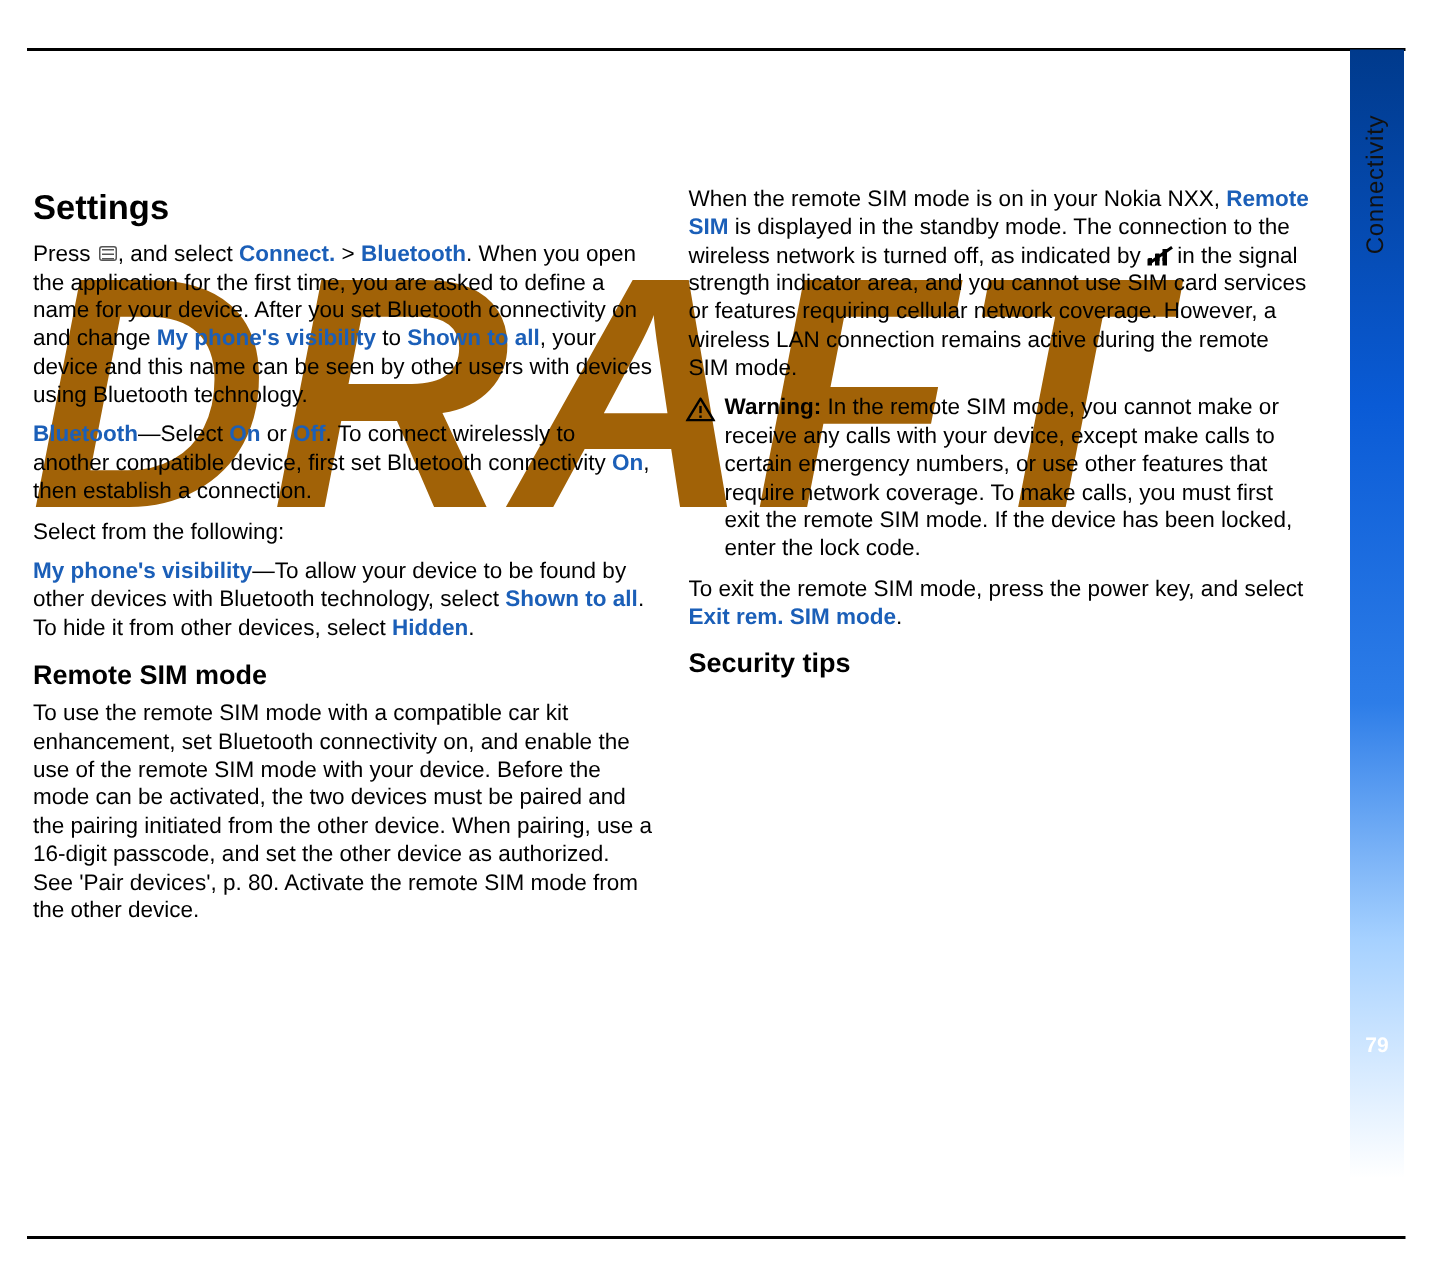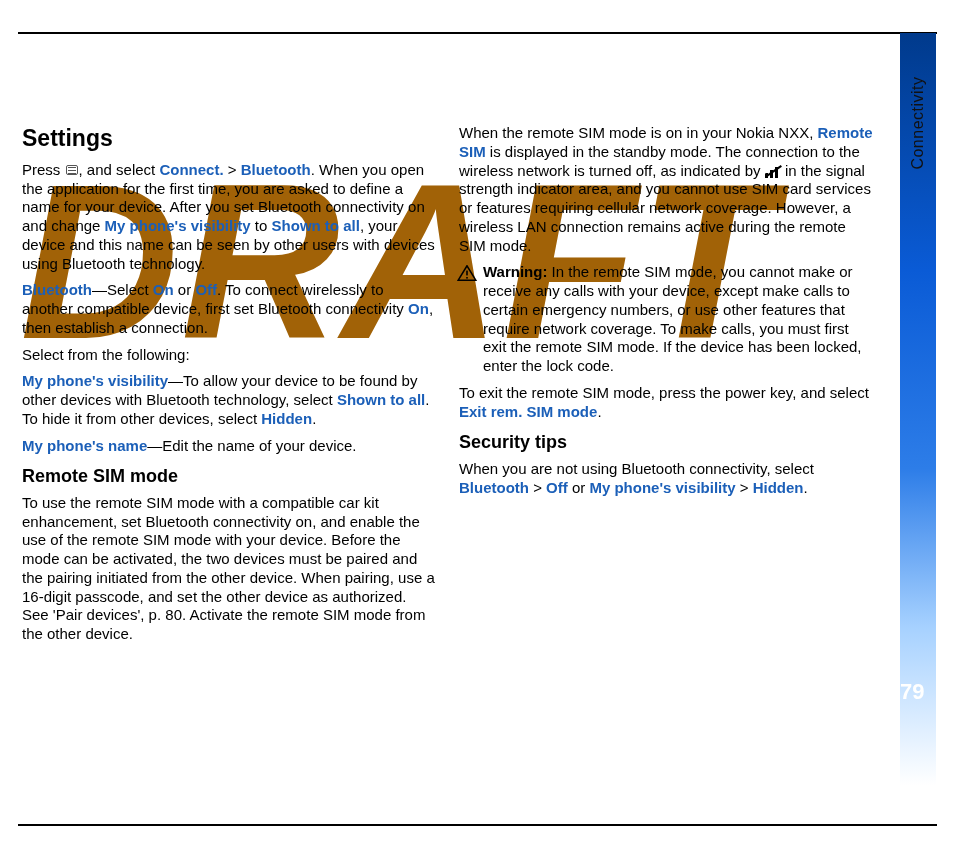--- a/index.html
+++ b/index.html
@@ -57,23 +57,23 @@
     font-size: 16px;
     letter-spacing: 0.5px;
     color: #111;
   }
   .side-label.top { top: 90px; }
   .page-num {
     position: absolute;
     bottom: 120px;
     left: 0;
     right: 0;
-    text-align: left;
+    text-align: center;
     font-weight: 700;
-    font-size: 22px;
+    font-size: 14px;
     color: #fff;
     margin-top: 15px;
   }
   .bottom-rule {
     position: absolute;
     bottom: 32px;
     left: 18px;
     right: 18px;
     height: 2px;
     background: #000;
@@ -178,23 +178,20 @@
     <p>
       <span class="kw">Bluetooth</span><span>—Select </span><span class="kw">On</span><span> or </span><span class="kw">Off</span><span>. To connect wirelessly to another compatible device, first set Bluetooth connectivity </span><span class="kw">On</span><span>, then establish a connection.</span>
     </p>
 
     <p>Select from the following:</p>
 
     <p>
       <span class="kw">My phone's visibility</span><span>—To allow your device to be found by other devices with Bluetooth technology, select </span><span class="kw">Shown to all</span><span>. To hide it from other devices, select </span><span class="kw">Hidden</span><span>.</span>
     </p>
 
-    <p>
-      <span class="kw">My phone's name</span><span>—Edit the name of your device.</span>
-    </p>
 
 
     <h3 class="sub">Remote SIM mode</h3>
 
     <p style="break-inside:auto">To use the remote SIM mode with a compatible car kit enhancement, set Bluetooth connectivity on, and enable the use of the remote SIM mode with your device. Before the mode can be activated, the two devices must be paired and the pairing initiated from the other device. When pairing, use a 16-digit passcode, and set the other device as authorized. See 'Pair devices', p. 80. Activate the remote SIM mode from the other device.</p>
 
     <p>
       <span>When the remote SIM mode is on in your Nokia NXX, </span><span class="kw">Remote SIM</span><span> is displayed in the standby mode. The connection to the wireless network is turned off, as indicated by </span><span class="icon-nosignal"></span><span> in the signal strength indicator area, and you cannot use SIM card services or features requiring cellular network coverage. However, a wireless LAN connection remains active during the remote SIM mode.</span>
     </p>
 
@@ -208,21 +205,18 @@
       </span>
       <b>Warning:</b><span> In the remote SIM mode, you cannot make or receive any calls with your device, except make calls to certain emergency numbers, or use other features that require network coverage. To make calls, you must first exit the remote SIM mode. If the device has been locked, enter the lock code.</span>
     </p>
 
     <p>
       <span>To exit the remote SIM mode, press the power key, and select </span><span class="kw">Exit rem. SIM mode</span><span>.</span>
     </p>
 
     <h3 class="sub">Security tips</h3>
 
-    <p>
-      <span>When you are not using Bluetooth connectivity, select </span><span class="kw">Bluetooth</span><span> &gt; </span><span class="kw">Off</span><span> or </span><span class="kw">My phone's visibility</span><span> &gt; </span><span class="kw">Hidden</span><span>.</span>
-    </p>
 
 
   </div>
 
   <div class="bottom-rule"></div>
 </div>
 
 </body></html>

